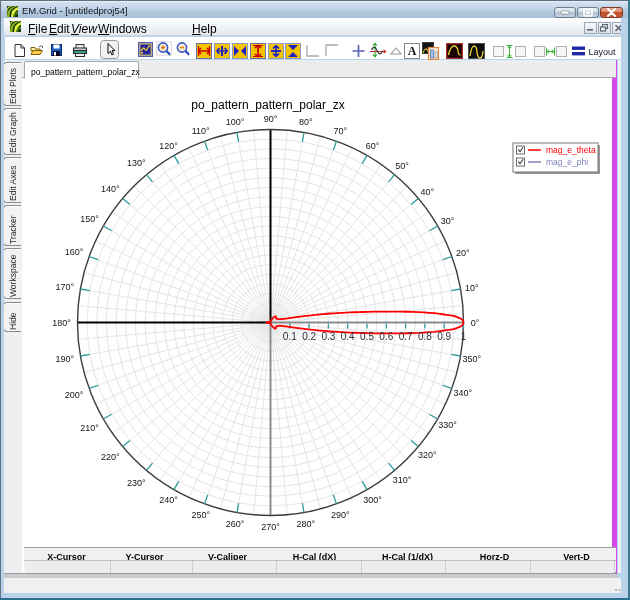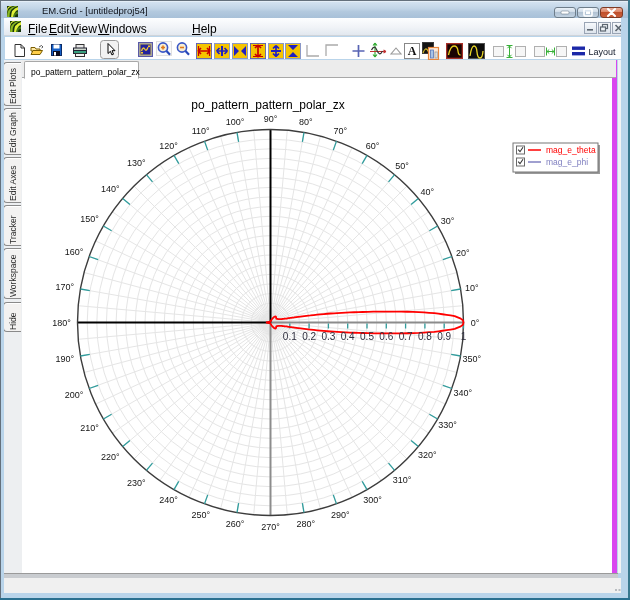--- a/index.html
+++ b/index.html
@@ -10,21 +10,21 @@
 #topline { position:absolute; left:0; top:0; width:630px; height:1px; background:#64707c; }
 #leftline { position:absolute; left:0; top:0; width:1px; height:600px; background:#64707c; }
 #rightline { position:absolute; left:628px; top:0; width:2px; height:600px; background:#39788e; }
 #rightblue { position:absolute; left:621px; top:18px; width:7px; height:580px; background:#b9d4ea; }
 #leftblue { position:absolute; left:1px; top:18px; width:3px; height:580px; background:#b9d4ea; }
 #botline { position:absolute; left:0; top:598px; width:630px; height:2px; background:#2a7090; }
 
 #titlebar { position:absolute; left:1px; top:1px; width:628px; height:17px;
   background:linear-gradient(#d3e2f0, #c2d5e7 40%, #b3c9de 60%, #a8c0d8); border-top:1px solid #e4eef7;}
 #titleicon { position:absolute; left:7px; top:6px; width:11px; height:11px; }
-#titletext { position:absolute; left:22px; top:5px; font-size:9.5px; color:#10141c;margin-left:20px; }
+#titletext { position:absolute; left:22px; top:5px; font-size:9.5px; color:#10141c; }
 .capbtn { position:absolute; top:7px; height:11px; border-radius:3px;
   border:1px solid #6e7d8a; background:linear-gradient(#eaf1f8, #cfdbe7 45%, #b2c3d4 50%, #c2d2e1); }
 #btnmin { left:554px; width:22px; }
 #btnmax { left:577px; width:22px; }
 #btnclose { left:600px; width:23px; background:linear-gradient(#e8af9d, #dd8465 45%, #c04f2b 50%, #cb5f3c); border-color:#7e3a24; }
 .capbtn svg, .childbtn svg { display:block; margin:0 auto; }
 
 #menubar { position:absolute; left:4px; top:18px; width:617px; height:18px;
   background:linear-gradient(#fdfeff, #f0f3f7 55%, #e2e8ef); border-bottom:1px solid #cfd4da; }
 #childicon { position:absolute; left:10px; top:21px; width:11px; height:11px; }
@@ -91,21 +91,21 @@
   <div id="menubar"></div>
   <svg id="childicon" viewBox="0 0 11 11">
     <rect x="0" y="0" width="11" height="11" fill="#16330e"></rect>
     <path d="M 0 11 Q 0 2 8 0 L 11 0 Q 2 2 2.5 11 Z" fill="#8ab820"></path>
     <path d="M 11 1 Q 4 3 4 11 L 7 11 Q 7 5 11 4 Z" fill="#dff038"></path>
     <path d="M 0 7 Q 0 1 6 0 L 3 0 Q 0 1 0 4 Z" fill="#e8f840"></path>
     <path d="M 6 11 Q 6.5 6 11 5.5 L 11 8 Q 8 8 8 11 Z" fill="#4a7a18"></path>
   </svg>
   <div class="menuitem" style="left:28px;"><u>F</u>ile</div>
   <div class="menuitem" style="left:49px;"><u>E</u>dit</div>
-  <div class="menuitem" style="left:71px;"><u>V</u>iew</div>
+  <div class="menuitem" style="left:71px;font-style:italic;"><u>V</u>iew</div>
   <div class="menuitem" style="left:98px;"><u>W</u>indows</div>
   <div class="menuitem" style="left:149px;margin-left:43px;"><u>H</u>elp</div>
   <div class="childbtn" style="left:584px;">
       <svg width="11" height="10">
         <rect x="2" y="6" width="6" height="1.6" fill="#5c6670"></rect>
       </svg>
     </div>
   <div class="childbtn" style="left:598px;">
       <svg width="11" height="10">
         <rect x="3.5" y="1.5" width="5" height="4" fill="none" stroke="#5c6670" stroke-width="1.2"></rect>
@@ -466,20 +466,37 @@
           <rect x="494.5" y="67" width="8" height="8" fill="#ffffff" stroke="#6a6a6a" stroke-width="1"></rect>
           <path d="M 496.2 70.7 l 1.8 2 l 3 -4.4" stroke="#333333" stroke-width="1.1" fill="none"></path>
           <line x1="506" y1="71" x2="519" y2="71" stroke="#ff0000" stroke-width="1.5"></line>
           <text x="524" y="74" font-size="8.5px" fill="#ff0000">mag_e_theta</text>
           <rect x="494.5" y="79" width="8" height="8" fill="#ffffff" stroke="#6a6a6a" stroke-width="1"></rect>
           <path d="M 496.2 82.7 l 1.8 2 l 3 -4.4" stroke="#333333" stroke-width="1.1" fill="none"></path>
           <line x1="506" y1="83" x2="519" y2="83" stroke="#8080c0" stroke-width="1.5"></line>
           <text x="524" y="86" font-size="8.5px" fill="#8080c0">mag_e_phi</text>
         </svg>
       </div>
+    <div id="bottomtable">
+      <div class="th" style="left:0px;">X-Cursor</div>
+      <div class="th" style="left:78px;">Y-Cursor</div>
+      <div class="th" style="left:161px;">V-Caliper</div>
+      <div class="th" style="left:248px;">H-Cal (dX)</div>
+      <div class="th" style="left:341px;">H-Cal (1/dX)</div>
+      <div class="th" style="left:428px;">Horz-D</div>
+      <div class="th" style="left:510px;">Vert-D</div>
+      <div id="tl2"></div>
+      <div class="tcell" style="left:2px; width:84.5px;"></div>
+      <div class="tcell" style="left:86.5px; width:82.5px;"></div>
+      <div class="tcell" style="left:169px; width:84px;"></div>
+      <div class="tcell" style="left:253px; width:85px;"></div>
+      <div class="tcell" style="left:338px; width:84px;"></div>
+      <div class="tcell" style="left:422px; width:84.5px;"></div>
+      <div class="tcell" style="left:506.5px; width:84.5px;"></div>
+    </div>
   </div>
   <div id="clientedge"></div>
   <div id="rightedge"></div>
   <div id="statusbar"></div>
   <svg id="grip" width="10" height="10">
     <g fill="#b8bcc0">
         <rect x="7" y="7" width="2" height="2"></rect>
         <rect x="7" y="3.5" width="2" height="2"></rect>
         <rect x="3.5" y="7" width="2" height="2"></rect>
         <rect x="7" y="0" width="2" height="2"></rect>

